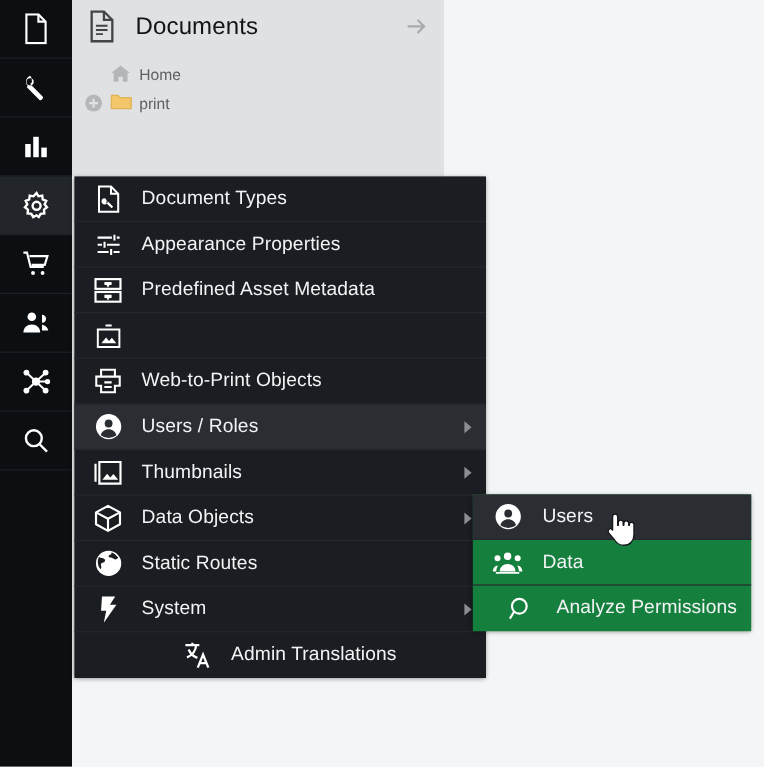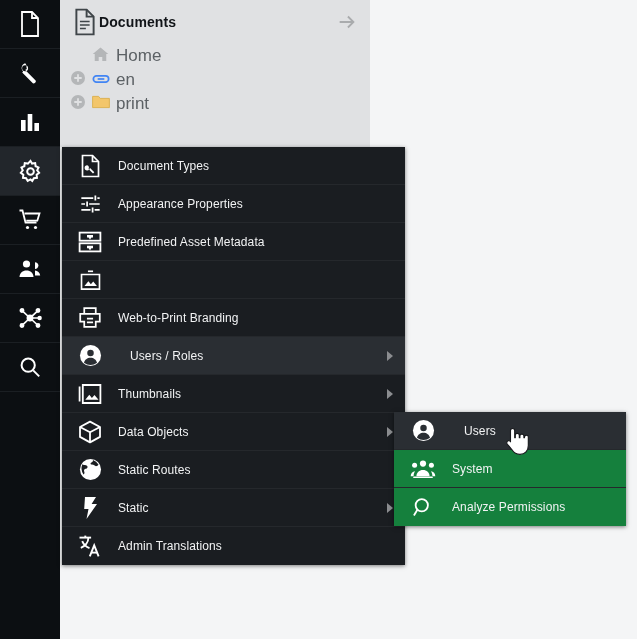--- a/index.html
+++ b/index.html
@@ -41,35 +41,35 @@
     overflow: hidden;
   }
   #docs-header {
     height: 44px;
     display: flex; align-items: center;
     padding: 0 12px 0 13px;
     box-sizing: border-box;
   }
   #docs-header .doc-ico { width: 24px; height: 28px; flex: 0 0 auto; color:#3f4549; }
   #docs-title {
-    font-size: 14px;
-    font-weight: bold;
+    font-size: 20px;
+    font-weight: normal;
     color: #111418;
-    margin-left: 2px;
+    margin-left: 16px;
     letter-spacing: .1px;
     flex: 1 1 auto;
     white-space: nowrap;
   }
   #docs-forward { width: 22px; height: 22px; color:#a9abad; flex:0 0 auto; }
 
   .tree { padding: 2px 0 0 10px; }
   .tree-row {
     height: 24px;
-    display: flex; align-items: flex-start;
-    font-size: 17px;
+    display: flex; align-items: flex-end;
+    font-size: 13px;
     color: #5c6165;
   }
   .tree-row .expander {
     width: 16px; height: 16px; flex: 0 0 auto;
     margin-right: 6px;
     color: #b4b6b8;
   }
   .tree-row .expander.blank { visibility: hidden; }
   .tree-row .node-ico { width: 17px; height: 17px; flex: 0 0 auto; margin-right: 7px; }
   .tree-row .node-label { white-space: nowrap; }
@@ -84,29 +84,29 @@
     box-shadow: 0 1px 4px rgba(0,0,0,.5);
   }
   .menu-item {
     position: relative;
     height: 38px;
     display: flex; align-items: center;
     border-bottom: 1px solid #25282c;
     color: #f3f4f5;
     box-sizing: border-box;
   }
-  .menu-item:last-child { border-bottom: none; }
-  .menu-item.hovered { background: #2a2e33; gap: 12px; }
+  .menu-item:last-child { border-bottom: none; justify-content: center; }
+  .menu-item.hovered { background: #2a2e33; }
   .menu-item .mi-icon {
     width: 56px; flex: 0 0 auto;
     display: flex; align-items: center; justify-content: center;
     color: #ffffff;
   }
   .menu-item .mi-label {
-    font-size: 12px;
+    font-size: 16px;
     color: #f2f3f4;
     white-space: nowrap;
     letter-spacing: .1px;
   }
   .menu-item .mi-arrow {
     position: absolute; right: 12px; top: 50%;
     transform: translateY(-50%);
     width: 0; height: 0;
     border-left: 6px solid #8b8d90;
     border-top: 5px solid transparent;
@@ -245,35 +245,20 @@
       <div class="tree-row home">
         <span class="expander blank"></span>
         <span class="node-ico">
           <svg width="17" height="17" viewBox="0 0 18 18" fill="currentColor">
             <path d="M9 1.6L.8 8.4h2.1V16h4.2v-4.4h3.8V16h4.2V8.4h2.1z"></path>
           </svg>
         </span>
         <span class="node-label">Home</span>
       </div>
 
-      <div class="tree-row">
-        <span class="expander">
-          <svg width="16" height="16" viewBox="0 0 16 16" fill="currentColor">
-            <circle cx="8" cy="8" r="7"></circle>
-            <path d="M4.3 7.1h7.4v1.8H4.3zM7.1 4.3h1.8v7.4H7.1z" fill="#e0e1e3"></path>
-          </svg>
-        </span>
-        <span class="node-ico">
-          <svg width="18" height="18" viewBox="0 0 20 20" fill="none" stroke="#4285f4" stroke-width="1.9">
-            <rect x="1.5" y="6.5" width="17" height="7" rx="3.5"></rect>
-            <path d="M6.3 10h7.4"></path>
-          </svg>
-        </span>
-        <span class="node-label">en</span>
-      </div>
 
 
       <div class="tree-row">
         <span class="expander">
           <svg width="16" height="16" viewBox="0 0 16 16" fill="currentColor">
             <circle cx="8" cy="8" r="7"></circle>
             <path d="M4.3 7.1h7.4v1.8H4.3zM7.1 4.3h1.8v7.4H7.1z" fill="#e0e1e3"></path>
           </svg>
         </span>
         <span class="node-ico">
@@ -334,21 +319,21 @@
     </div>
 
     <div class="menu-item">
       <span class="mi-icon">
         <svg width="24" height="23" viewBox="0 0 24 24" fill="none" stroke="currentColor" stroke-width="1.8">
           <path d="M6 8.2V2.2h12v6"></path>
           <path d="M1.8 8.2h20.4v8H18v5.6H6v-5.6H1.8z"></path>
           <path d="M8.8 13.2h6.4M8.8 17.2h6.4"></path>
         </svg>
       </span>
-      <span class="mi-label">Web-to-Print Branding</span>
+      <span class="mi-label">Web-to-Print Objects</span>
     </div>
 
 
     <div class="menu-item hovered">
       <span class="mi-icon">
         <svg width="23" height="23" viewBox="0 0 24 24" fill="currentColor">
           <circle cx="12" cy="12" r="11"></circle>
           <circle cx="12" cy="9.3" r="3.4" fill="#2a2e33"></circle>
           <path d="M5.2 19.6c.7-3.2 3.5-5.3 6.8-5.3s6.1 2.1 6.8 5.3a11 11 0 0 1-13.6 0z" fill="#2a2e33"></path>
         </svg>
@@ -388,21 +373,21 @@
       </span>
       <span class="mi-label">Static Routes</span>
     </div>
 
     <div class="menu-item">
       <span class="mi-icon">
         <svg width="18" height="24" viewBox="0 0 16 24" fill="currentColor">
           <path d="M3 1h11l-4.4 7H15L4.5 23l2-10H2.2z"></path>
         </svg>
       </span>
-      <span class="mi-label">Static</span>
+      <span class="mi-label">System</span>
       <span class="mi-arrow"></span>
     </div>
 
     <div class="menu-item">
       <span class="mi-icon">
         <svg width="24" height="24" viewBox="0 0 24 24" fill="none" stroke="currentColor" stroke-width="1.9">
           <path d="M1.5 3.6h11.6"></path>
           <path d="M7.3 1.6v2"></path>
           <path d="M10.4 3.6c0 4.6-3.3 8.6-7.6 10.2"></path>
           <path d="M4.2 7.2c1.4 3.3 4 5.8 7.3 7"></path>
@@ -432,21 +417,21 @@
       <span class="mi-icon">
         <svg width="26" height="20" viewBox="0 0 26 20" fill="currentColor">
           <circle cx="13" cy="4.6" r="3.1"></circle>
           <circle cx="4.6" cy="6.2" r="2.5"></circle>
           <circle cx="21.4" cy="6.2" r="2.5"></circle>
           <path d="M6.4 17.2c0-3.6 2.9-6.3 6.6-6.3s6.6 2.7 6.6 6.3z"></path>
           <path d="M.7 17.2c0-2.7 1.8-4.7 4.4-4.9-.9 1.4-1.5 3.1-1.5 4.9zM25.3 17.2c0-2.7-1.8-4.7-4.4-4.9.9 1.4 1.5 3.1 1.5 4.9z"></path>
           <rect x="3.2" y="17.6" width="19.6" height="1.5" rx=".7"></rect>
         </svg>
       </span>
-      <span class="mi-label">System</span>
+      <span class="mi-label">Data</span>
     </div>
 
     <div class="menu-item">
       <span class="mi-icon">
         <svg width="23" height="23" viewBox="0 0 24 24" fill="none" stroke="currentColor" stroke-width="1.9">
           <circle cx="10.2" cy="9.6" r="6.4"></circle>
             <path d="M5.6 14.4l-3.6 6"></path>
         </svg>
       </span>
       <span class="mi-label">Analyze Permissions</span>

